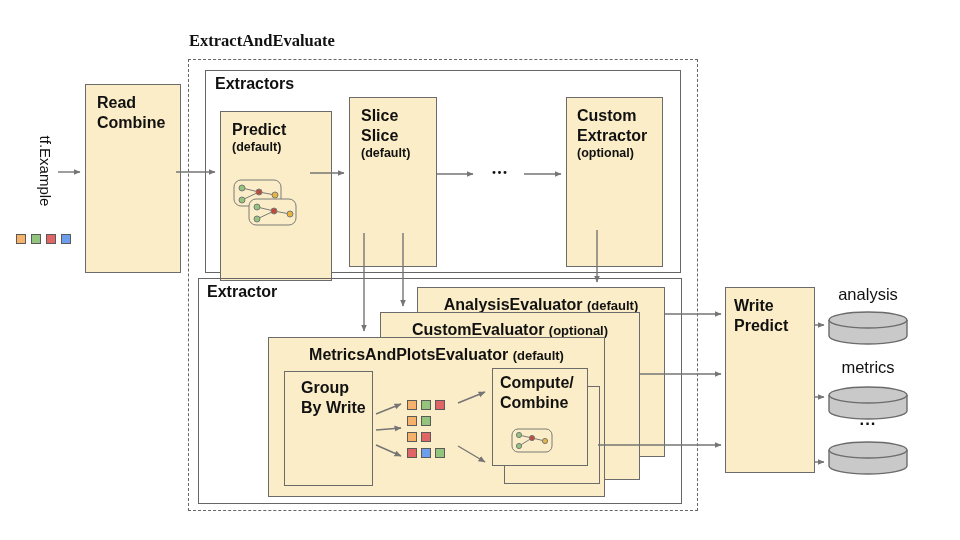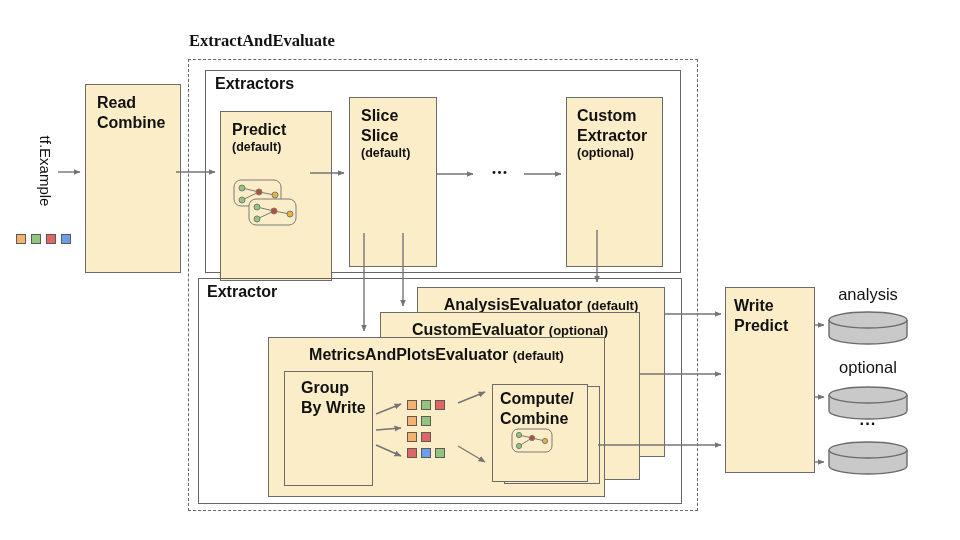--- a/index.html
+++ b/index.html
@@ -124,36 +124,36 @@
       <span class="sq" style="background: rgb(246, 178, 107);"></span>
       <span class="sq" style="background: rgb(224, 102, 102);"></span>
     </div>
   <div class="sqrow" style="left:407px; top:448px;">
       <span class="sq" style="background: rgb(224, 102, 102);"></span>
       <span class="sq" style="background: rgb(109, 158, 235);"></span>
       <span class="sq" style="background: rgb(147, 196, 125);"></span>
     </div>
 
   <div class="tanbox" style="left:504px; top:386px; width:96px; height:98px; border-width:1.3px;"></div>
-  <div class="tanbox" style="left:492px; top:384px; width:96px; height:98px; border-width:1.3px;">
+  <div class="tanbox" style="left:492px; top:368px; width:96px; height:98px; border-width:1.3px;">
     <div class="pad" style="padding-left:7px; padding-top:4px;">
       <div class="blabel">Compute/</div>
       <div class="blabel">Combine</div>
     </div>
   </div>
 
   <div class="tanbox" style="left:725px; top:287px; width:90px; height:186px;">
     <div class="pad" style="padding-left:8px; ">
       <div class="blabel">Write</div>
       <div class="blabel">Predict</div>
     </div>
   </div>
 
   <div class="outlabel" style="left:828px; top:285px;">analysis</div>
-  <div class="outlabel" style="left:828px; top:358px;">optional</div>
+  <div class="outlabel" style="left:828px; top:358px;">metrics</div>
   <div class="outlabel dots" style="left:828px; top:410px;">...</div>
 
   <svg id="overlay" width="960" height="540" viewBox="0 0 960 540">
     <defs>
       <marker id="ah" markerWidth="8" markerHeight="7" refX="6.5" refY="3" orient="auto" markerUnits="userSpaceOnUse">
         <path d="M0,0 L7,3 L0,6 Z" fill="#757575"></path>
       </marker>
     </defs>
     <g stroke="#757575" stroke-width="1.4" fill="none">
       <line x1="58" y1="172" x2="80" y2="172" marker-end="url(#ah)"></line>

